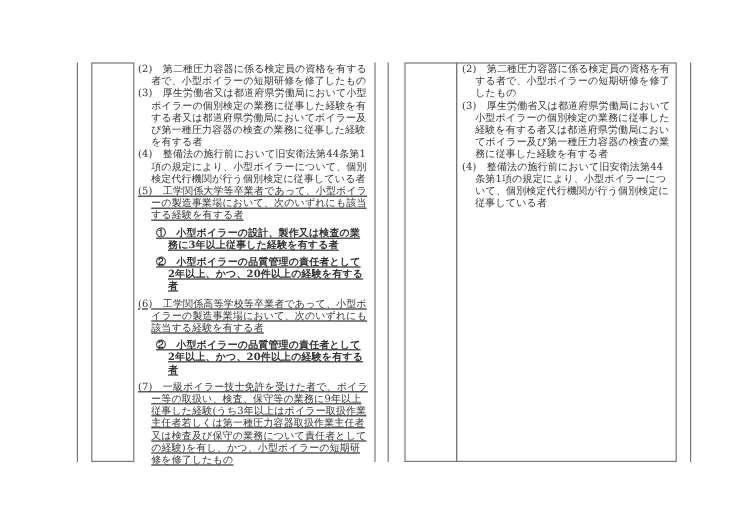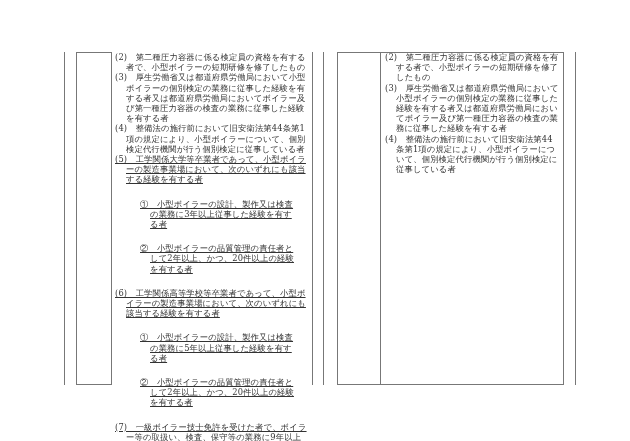--- a/index.html
+++ b/index.html
@@ -2,21 +2,21 @@
 <html><head>
 <meta charset="utf-8">
 <style>
   html, body { margin:0; padding:0; background:#ffffff; }
   body { width:630px; height:441px; position:relative; overflow:hidden;
          font-family:"DejaVu Serif", serif; color:#333; }
   .vline { position:absolute; width:1px; background:#777; }
   .box { position:absolute; border:1px solid #777; box-sizing:border-box; }
   .col { position:absolute; font-size:8.3px; line-height:10.2px; color:#333; letter-spacing:0.15px; }
   .item { margin:0; padding-left:11px; text-indent:-11px; }
-  .sub { margin:14px; padding-left:21px; text-indent:-10px; }
+  .sub { margin:4px; padding-left:21px; text-indent:-10px;font-weight:bold; }
   .u { text-decoration:underline; text-underline-offset:1px; text-decoration-thickness:0.6px; }
 </style>
 </head>
 <body>
 
 <div class="vline" style="left:64px; top:52px; height:333px;"></div>
 <div class="box" style="left:76px; top:52px; width:36px; height:333px;"></div>
 <div class="vline" style="left:312px; top:52px; height:333px;"></div>
 <div class="vline" style="left:323px; top:52px; height:333px;"></div>
 <div class="box" style="left:337px; top:52px; width:44px; height:333px;"></div>
@@ -24,21 +24,20 @@
 <div class="vline" style="left:575px; top:52px; height:333px;"></div>
 
 <div class="col" style="left:115px; top:52px; width:193px;">
   <p class="item">(2)　第二種圧力容器に係る検定員の資格を有する者で、小型ボイラーの短期研修を修了したもの</p>
   <p class="item">(3)　厚生労働省又は都道府県労働局において小型ボイラーの個別検定の業務に従事した経験を有する者又は都道府県労働局においてボイラー及び第一種圧力容器の検査の業務に従事した経験を有する者</p>
   <p class="item">(4)　整備法の施行前において旧安衛法第44条第1項の規定により、小型ボイラーについて、個別検定代行機関が行う個別検定に従事している者</p>
   <p class="item u">(5)　工学関係大学等卒業者であって、小型ボイラーの製造事業場において、次のいずれにも該当する経験を有する者</p>
   <p class="sub u">①　小型ボイラーの設計、製作又は検査の業務に3年以上従事した経験を有する者</p>
   <p class="sub u">②　小型ボイラーの品質管理の責任者として2年以上、かつ、20件以上の経験を有する者</p>
   <p class="item u">(6)　工学関係高等学校等卒業者であって、小型ボイラーの製造事業場において、次のいずれにも該当する経験を有する者</p>
-  <p class="sub u">①　小型ボイラーの設計、製作又は検査の業務に5年以上従事した経験を有する者</p>
   <p class="sub u">②　小型ボイラーの品質管理の責任者として2年以上、かつ、20件以上の経験を有する者</p>
   <p class="item u">(7)　一級ボイラー技士免許を受けた者で、ボイラー等の取扱い、検査、保守等の業務に9年以上従事した経験(うち3年以上はボイラー取扱作業主任者若しくは第一種圧力容器取扱作業主任者又は検査及び保守の業務について責任者としての経験)を有し、かつ、小型ボイラーの短期研修を修了したもの</p>
 </div>
 
 <div class="col" style="left:385px; top:52px; width:176px;">
   <p class="item">(2)　第二種圧力容器に係る検定員の資格を有する者で、小型ボイラーの短期研修を修了したもの</p>
   <p class="item">(3)　厚生労働省又は都道府県労働局において小型ボイラーの個別検定の業務に従事した経験を有する者又は都道府県労働局においてボイラー及び第一種圧力容器の検査の業務に従事した経験を有する者</p>
   <p class="item">(4)　整備法の施行前において旧安衛法第44条第1項の規定により、小型ボイラーについて、個別検定代行機関が行う個別検定に従事している者</p>
 </div>
 

